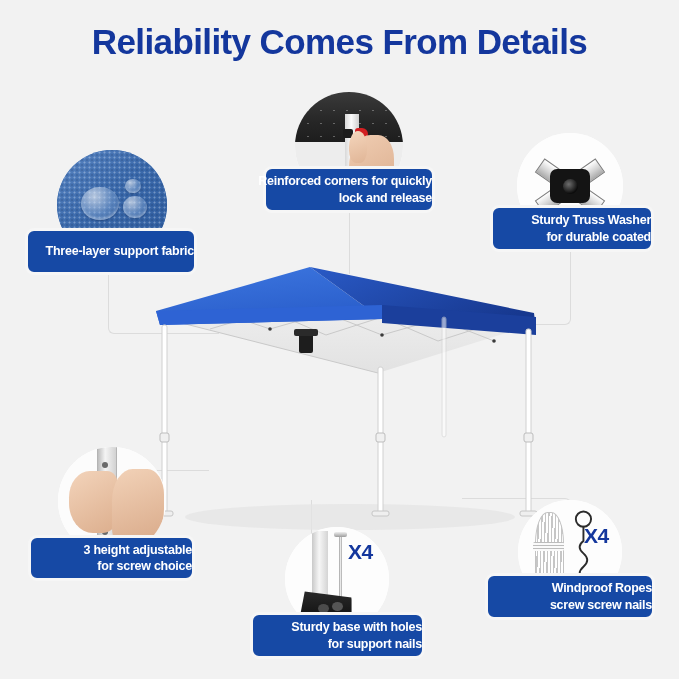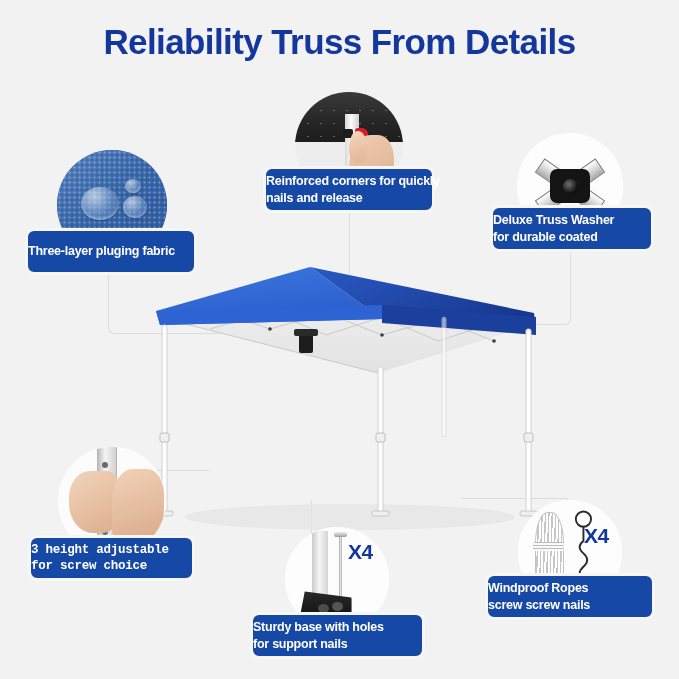--- a/index.html
+++ b/index.html
@@ -49,21 +49,21 @@
     border: 3px solid #f6f6f6;
     border-radius: 9px;
     box-sizing: border-box;
     color: #ffffff;
     font-size: 12.5px;
     font-weight: bold;
     line-height: 1.32;
     text-align: center;
     display: flex;
     flex-direction: column;
-    align-items: flex-start;
+    align-items: flex-end;
     justify-content: center;
     letter-spacing: -0.25px;
     z-index: 3;
   }
   .callout-box span { display: block; white-space: nowrap; }
 
   
   .photo {
     position: absolute;
     border-radius: 50%;
@@ -179,21 +179,21 @@
   }
 
   
   #tent { position: absolute; left: 150px; top: 255px; width: 390px; height: 290px; z-index: 1; }
 </style>
 </head>
 <body>
 
 <div id="page">
 
-  <div id="page-title">Reliability Truss From Details</div>
+  <div id="page-title">Reliability Comes From Details</div>
 
   <div class="connector" style="left:108px; top:275px; width:110px; height:58px; border-left-width:1px; border-bottom-width:1px; border-bottom-left-radius:6px;"></div>
   <div class="connector" style="left:349px; top:212px; width:0; height:62px; border-left-width:1px;"></div>
   <div class="connector" style="left:460px; top:240px; width:110px; height:84px; border-right-width:1px; border-bottom-width:1px; border-bottom-right-radius:6px;"></div>
   <div class="connector" style="left:108px; top:470px; width:100px; height:66px; border-left-width:1px; border-top-width:1px; border-top-left-radius:6px;"></div>
   <div class="connector" style="left:311px; top:500px; width:0; height:42px; border-left-width:1px;"></div>
   <div class="connector" style="left:462px; top:498px; width:108px; height:64px; border-right-width:1px; border-top-width:1px; border-top-right-radius:6px;"></div>
 
   <svg id="tent" viewBox="0 0 390 290">
     <defs>
@@ -264,68 +264,68 @@
   <div class="callout">
     <div class="photo" style="left:57px; top:150px; width:110px; height:110px;">
       <div class="fabric-tex">
         <div class="drop" style="left:22%; top:34%; width:34%; height:30%;"></div>
         <div class="drop" style="left:62%; top:26%; width:14%; height:13%;"></div>
         <div class="drop" style="left:60%; top:42%; width:22%; height:20%;"></div>
         <div class="drop" style="left:54%; top:72%; width:13%; height:12%;"></div>
       </div>
     </div>
     <div class="callout-box" style="left:25px; top:228px; width:172px; height:47px;">
-      <span>Three-layer pluging fabric</span>
+      <span>Three-layer support fabric</span>
     </div>
   </div>
 
   <div class="callout">
     <div class="photo" style="left:295px; top:92px; width:108px; height:108px;">
       <div class="corner-scene">
         <div class="cs-canopy"></div>
         <div class="cs-mesh"></div>
         <div class="cs-pole"></div>
         <div class="cs-knob"></div>
         <div class="cs-red"></div>
         <div class="cs-hand"></div>
         <div class="cs-thumb"></div>
       </div>
     </div>
     <div class="callout-box" style="left:263px; top:166px; width:172px; height:47px;">
       <span>Reinforced corners for quickly</span>
-      <span>nails and release</span>
+      <span>lock and release</span>
     </div>
   </div>
 
   <div class="callout">
     <div class="photo" style="left:517px; top:133px; width:106px; height:106px;">
       <div class="truss">
         <div class="truss-arm" style="transform:rotate(35deg);"></div>
         <div class="truss-arm" style="transform:rotate(-35deg);"></div>
         <div class="truss-hub"></div>
       </div>
     </div>
     <div class="callout-box" style="left:490px; top:205px; width:164px; height:47px;">
-      <span>Deluxe Truss Washer</span>
+      <span>Sturdy Truss Washer</span>
       <span>for durable coated</span>
     </div>
   </div>
 
   <div class="callout">
     <div class="photo" style="left:58px; top:447px; width:108px; height:108px;">
       <div class="leg-scene">
         <div class="leg-pole"></div>
         <div class="leg-hole" style="top:14%;"></div>
         <div class="leg-hole" style="top:44%;"></div>
         <div class="leg-hole" style="top:76%;"></div>
         <div class="leg-hand"></div>
         <div class="leg-arm"></div>
       </div>
     </div>
-    <div class="callout-box" style="left:28px; top:535px; width:167px; height:46px;font-family:Liberation Mono, monospace;">
+    <div class="callout-box" style="left:28px; top:535px; width:167px; height:46px;">
       <span>3 height adjustable</span>
       <span>for screw choice</span>
     </div>
   </div>
 
   <div class="callout">
     <div class="photo" style="left:285px; top:527px; width:104px; height:104px;">
       <div class="base-scene">
         <div class="base-pole"></div>
         <div class="base-nail"></div>

